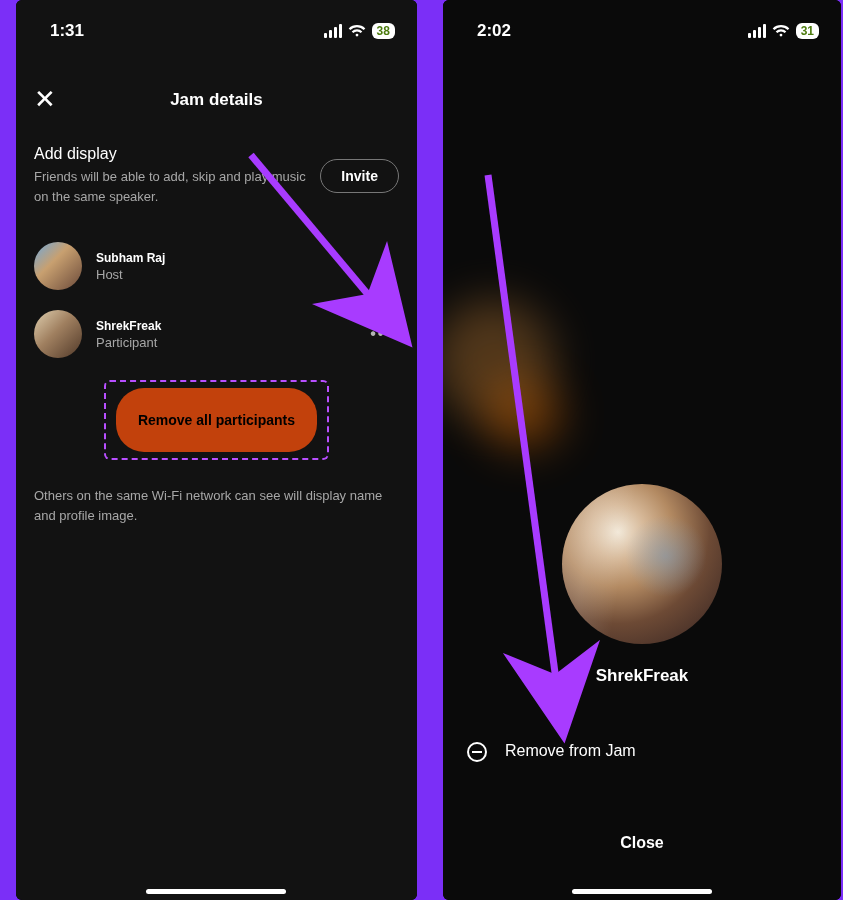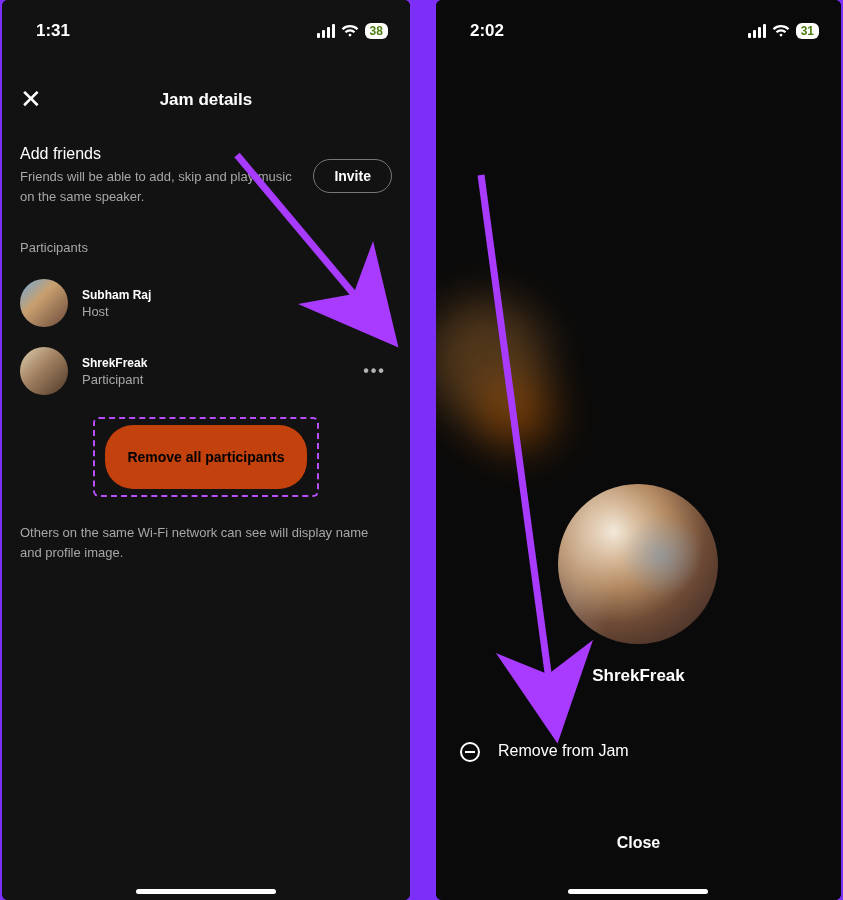--- a/index.html
+++ b/index.html
@@ -12,21 +12,21 @@
     color: #fff;
     overflow: hidden;
   }
   .screen {
     height: 900px;
     background: #000;
     position: relative;
     border-radius: 6px;
     overflow: hidden;
   }
-  .screen.left { width: 419px; margin: 0 2px 0 2px; }
+  .screen.left { width: 419px; margin: 0 2px 0 16px; }
   .screen.right { width: 416px; margin-right: 2px; margin-left: 24px; }
   .screen.left .inner { background:#121212; height:100%; position:relative; }
   .screen.right .inner { background:#0a0a0a; height:100%; position:relative; }
 
   
   .statusbar {
     display:flex; justify-content:space-between; align-items:center;
     padding: 14px 22px 6px 34px;
     height: 54px;
     font-size: 17px; font-weight: 600;
@@ -161,28 +161,27 @@
     </div>
 
     <div class="navrow">
       <span class="close-x">✕</span>
       <span class="nav-title">Jam details</span>
     </div>
 
     <div class="addfriends">
       <div class="af-row">
         <div class="af-text">
-          <div class="af-title">Add friends</div>
+          <div class="af-title">Add display</div>
           <div class="af-sub">Friends will be able to add, skip and play music on the same speaker.</div>
         </div>
         <button class="invite-btn">Invite</button>
       </div>
     </div>
 
-    <div class="section-label">Participants</div>
 
     <div class="parts">
       <div class="part-row">
         <div class="avatar a1"></div>
         <div class="part-info">
           <div class="part-name">Subham Raj</div>
           <div class="part-role">Host</div>
         </div>
       </div>
       <div class="part-row">

